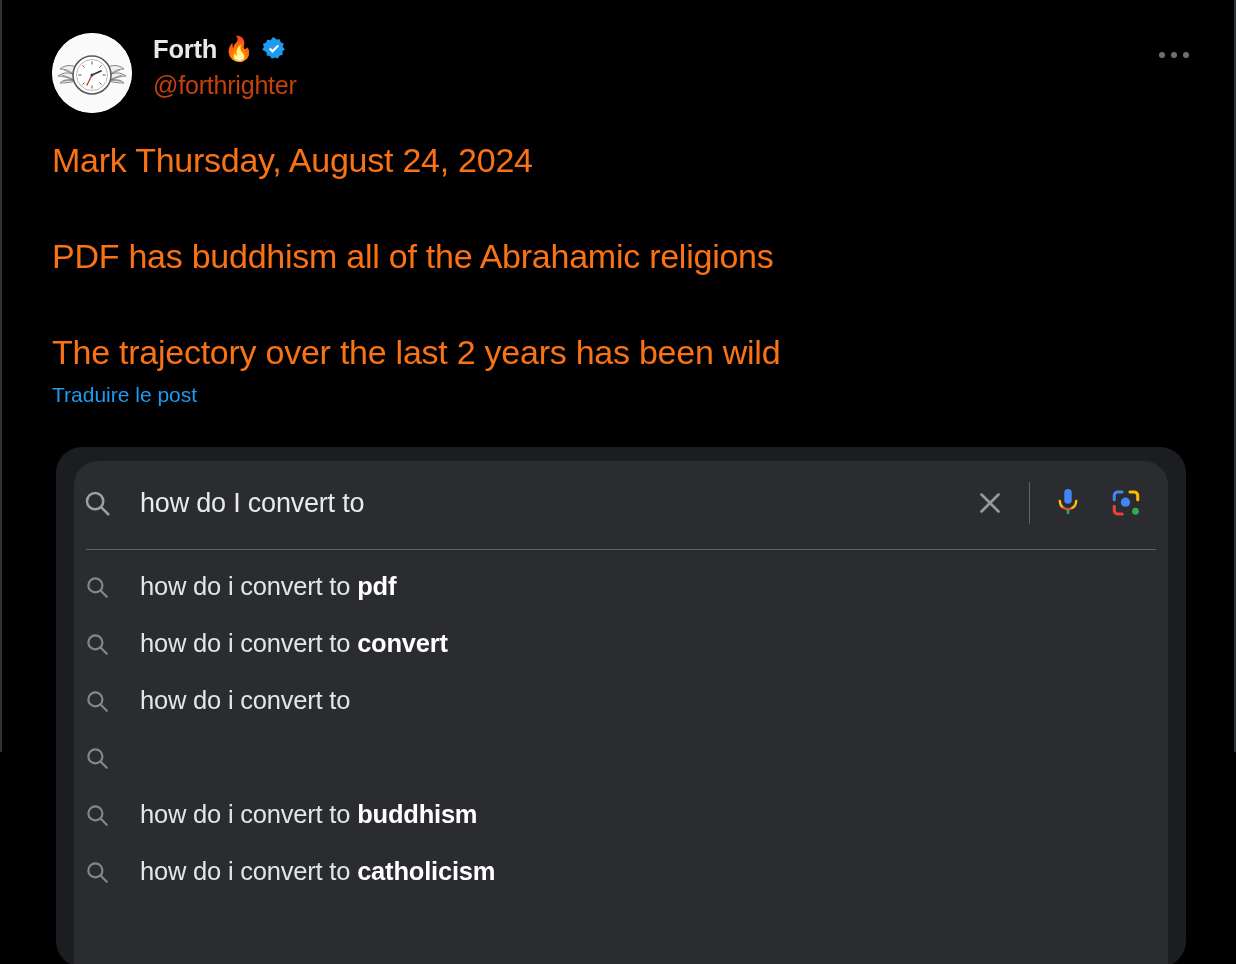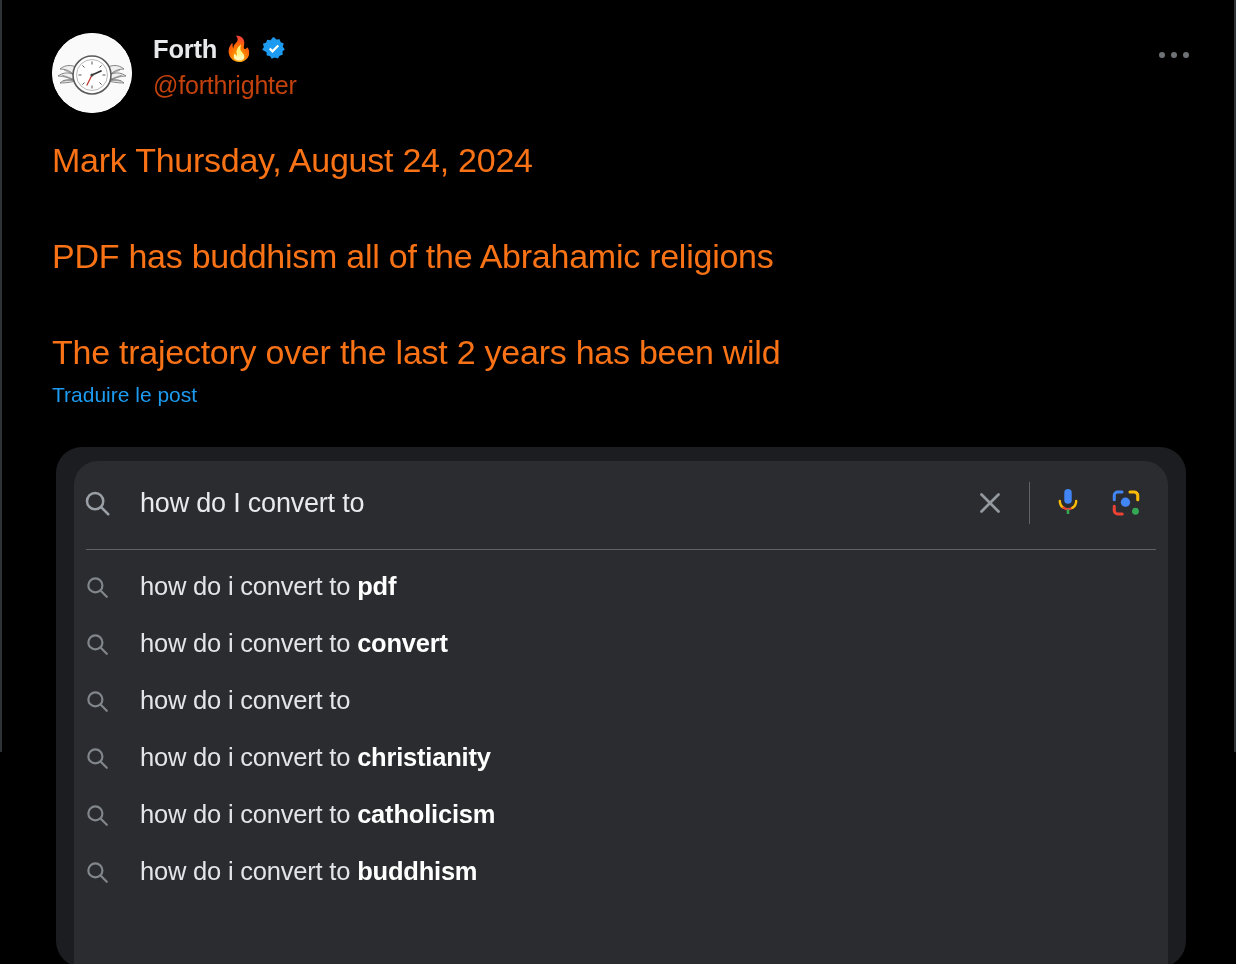--- a/index.html
+++ b/index.html
@@ -342,38 +342,37 @@
           </span>
           <span class="suggestion-text">how do i convert to</span>
         </div>
         <div class="suggestion-row">
           <span class="glass-icon">
             <svg width="26" height="26" viewBox="0 0 24 24" fill="none" stroke="#9aa0a6" stroke-width="2">
               <circle cx="10.5" cy="10.5" r="6.5"></circle>
                 <line x1="15.5" y1="15.5" x2="21" y2="21" stroke-linecap="round"></line>
             </svg>
           </span>
-          <span class="suggestion-text">how do i convert to <b>christianity</b></span>
+        </div>
+        <div class="suggestion-row">
+          <span class="glass-icon">
+            <svg width="26" height="26" viewBox="0 0 24 24" fill="none" stroke="#9aa0a6" stroke-width="2">
+              <circle cx="10.5" cy="10.5" r="6.5"></circle>
+                <line x1="15.5" y1="15.5" x2="21" y2="21" stroke-linecap="round"></line>
+            </svg>
+          </span>
+          <span class="suggestion-text">how do i convert to <b>buddhism</b></span>
         </div>
         <div class="suggestion-row">
           <span class="glass-icon">
             <svg width="26" height="26" viewBox="0 0 24 24" fill="none" stroke="#9aa0a6" stroke-width="2">
               <circle cx="10.5" cy="10.5" r="6.5"></circle>
                 <line x1="15.5" y1="15.5" x2="21" y2="21" stroke-linecap="round"></line>
             </svg>
           </span>
           <span class="suggestion-text">how do i convert to <b>catholicism</b></span>
-        </div>
-        <div class="suggestion-row">
-          <span class="glass-icon">
-            <svg width="26" height="26" viewBox="0 0 24 24" fill="none" stroke="#9aa0a6" stroke-width="2">
-              <circle cx="10.5" cy="10.5" r="6.5"></circle>
-                <line x1="15.5" y1="15.5" x2="21" y2="21" stroke-linecap="round"></line>
-            </svg>
-          </span>
-          <span class="suggestion-text">how do i convert to <b>buddhism</b></span>
         </div>
       </div>
 
     </div>
   </div>
 
 </div>
 
 </body></html>

